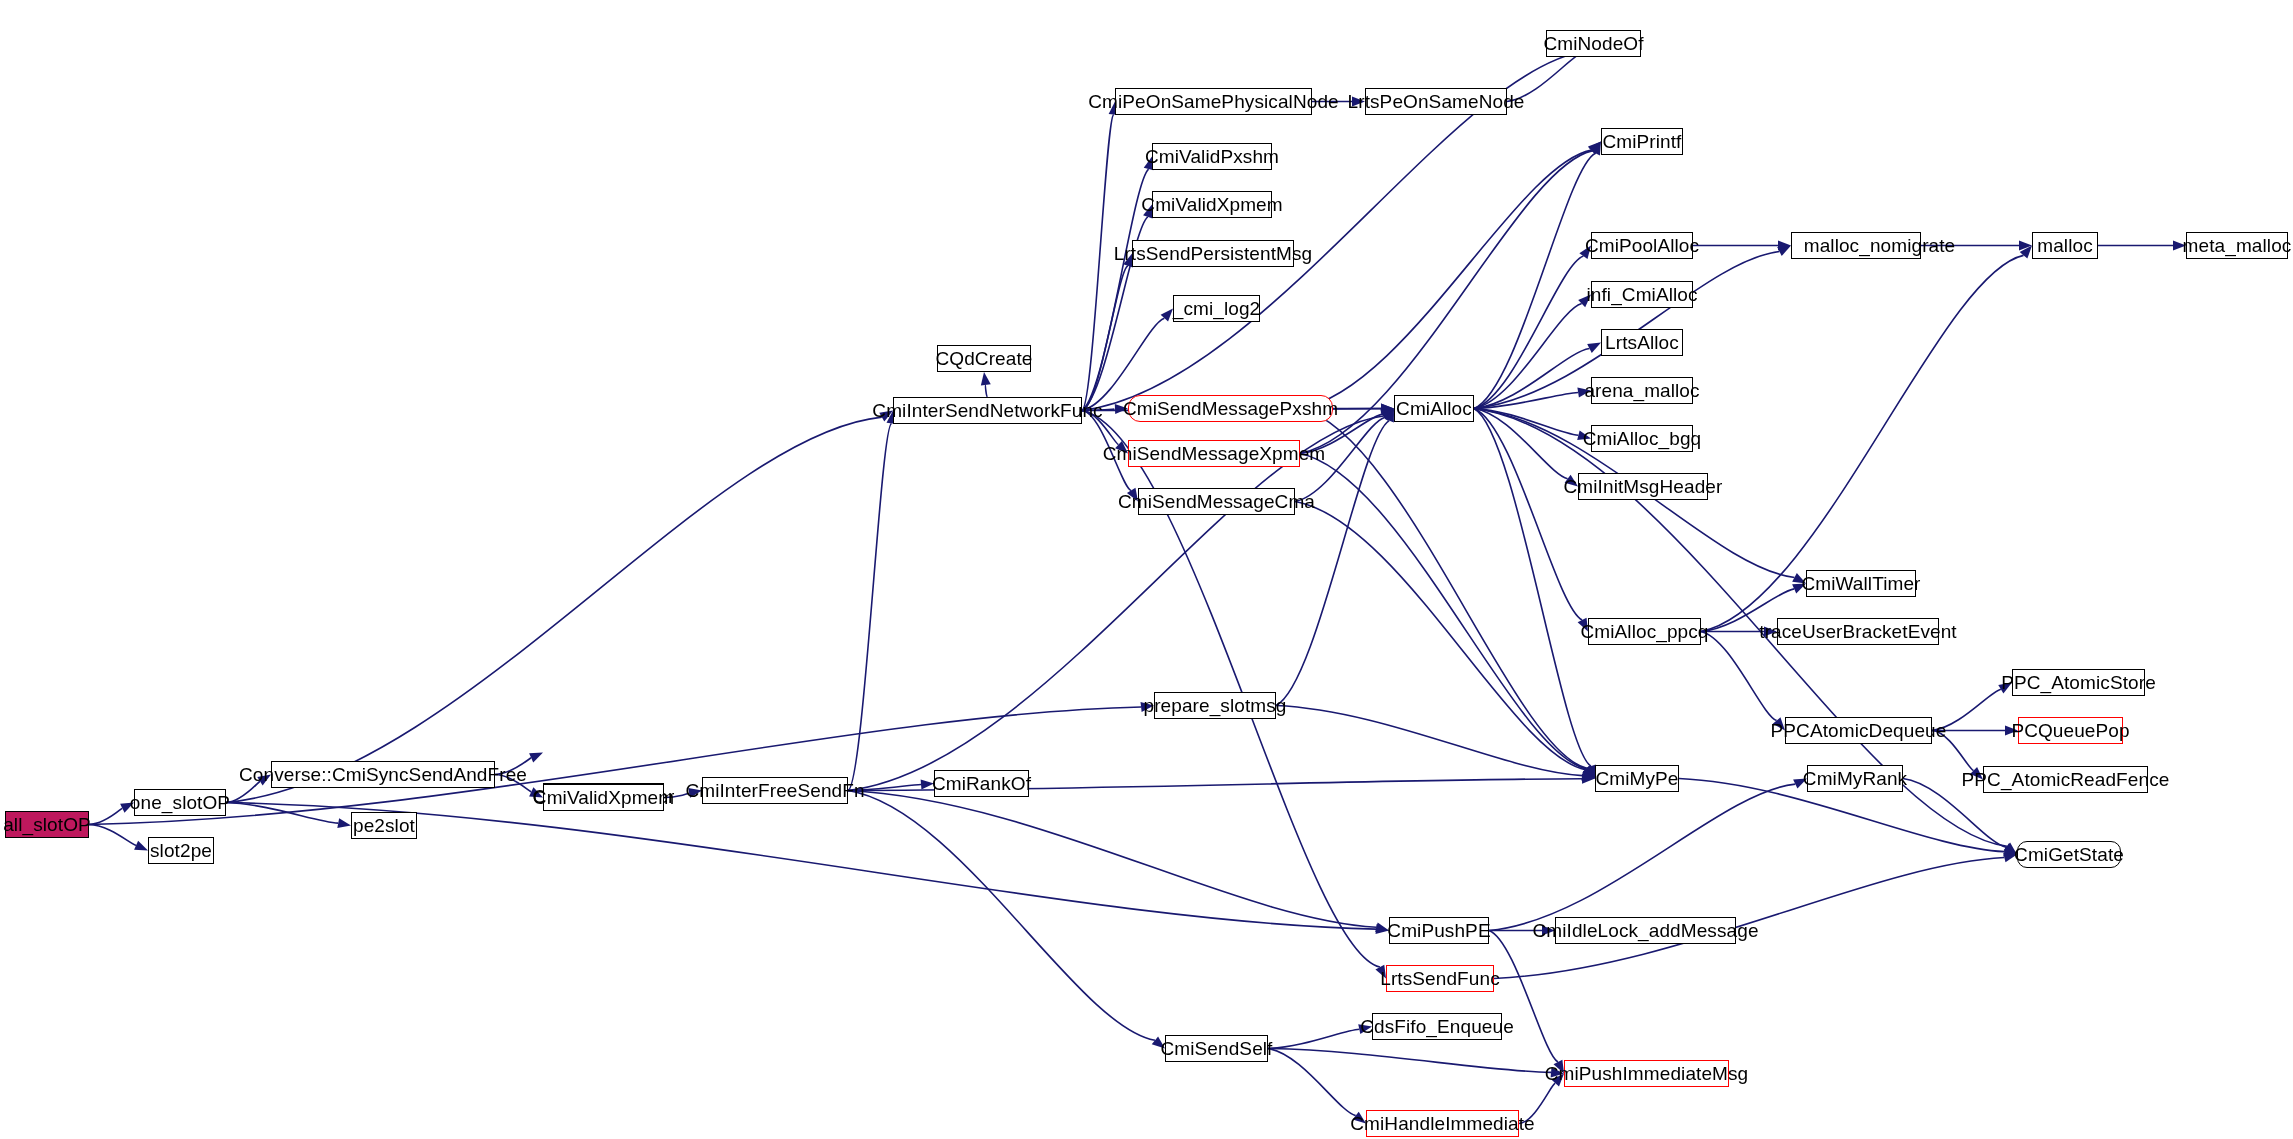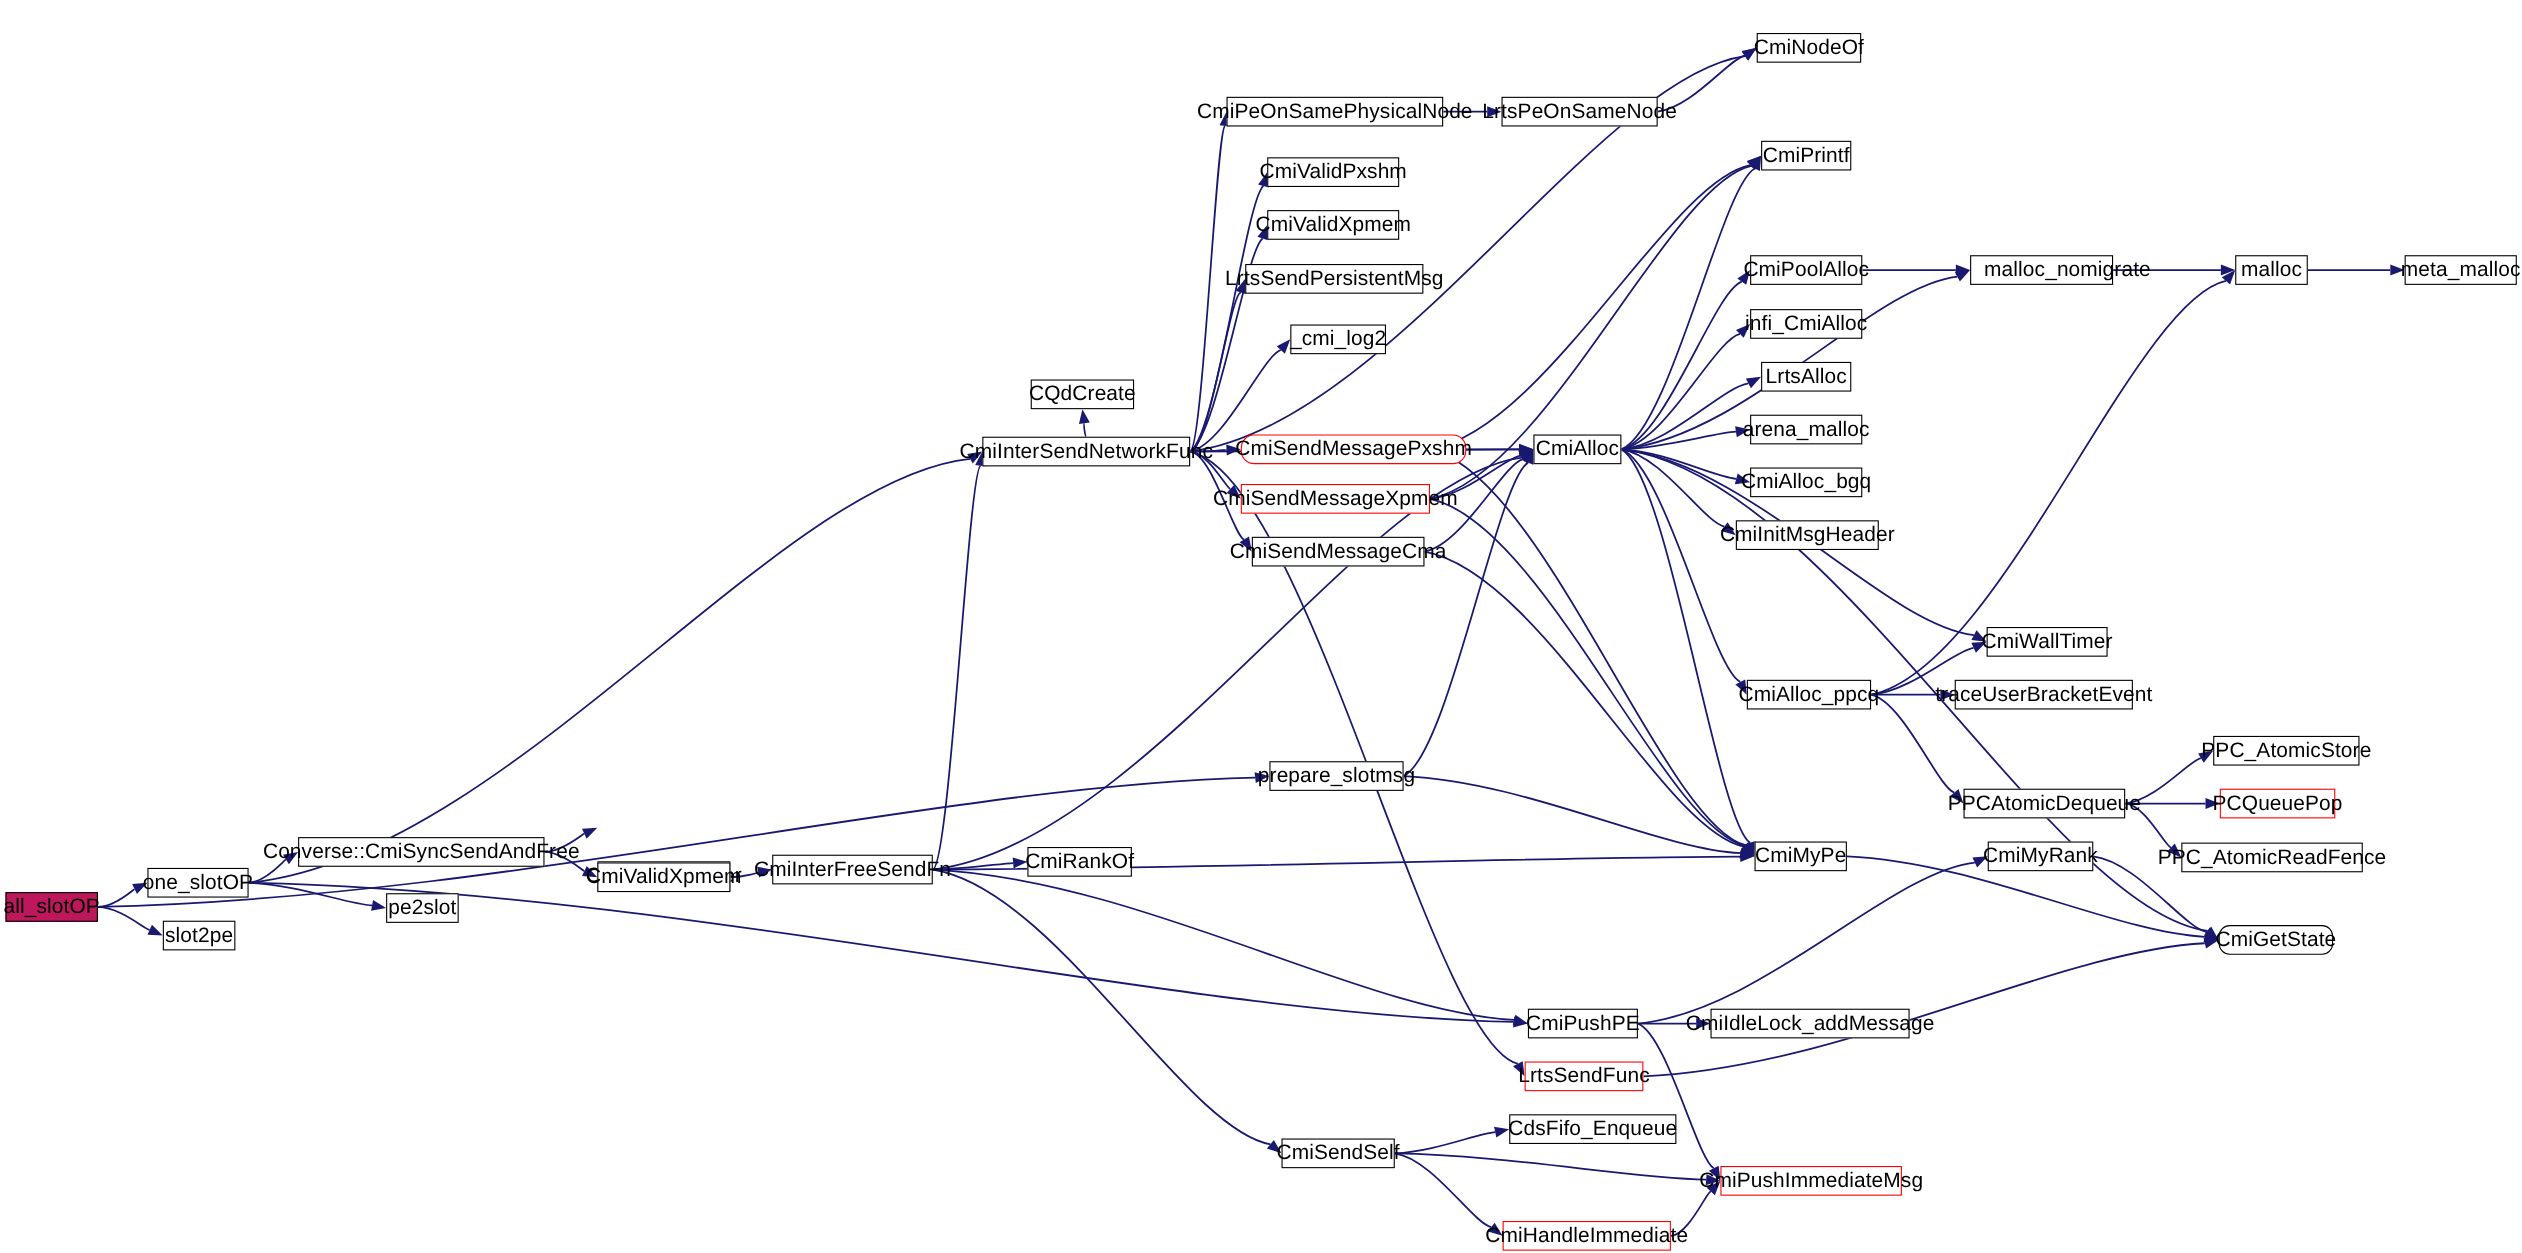--- a/index.html
+++ b/index.html
@@ -178,21 +178,21 @@
       <div class="node" style="left: 893px; top: 397px; width: 189px; height: 27px;">CmiInterSendNetworkFunc</div>
       <div class="node red" style="left: 1128px; top: 395px; width: 205px; height: 27px; border-radius: 12px;">CmiSendMessagePxshm</div>
       <div class="node red" style="left: 1128px; top: 440px; width: 172px; height: 27px;">CmiSendMessageXpmem</div>
       <div class="node" style="left: 1138px; top: 488px; width: 157px; height: 27px;">CmiSendMessageCma</div>
       <div class="node" style="left: 1115px; top: 88px; width: 197px; height: 27px;">CmiPeOnSamePhysicalNode</div>
       <div class="node" style="left: 1365px; top: 88px; width: 142px; height: 27px; text-align: center;">LrtsPeOnSameNode</div>
       <div class="node" style="left: 1152px; top: 143px; width: 120px; height: 27px;">CmiValidPxshm</div>
       <div class="node" style="left: 1152px; top: 191px; width: 120px; height: 27px;">CmiValidXpmem</div>
       <div class="node" style="left: 1132px; top: 240px; width: 162px; height: 27px;">LrtsSendPersistentMsg</div>
       <div class="node" style="left: 1173px; top: 295px; width: 87px; height: 27px;">_cmi_log2</div>
-      <div class="node" style="left: 1597px; top: 30px; width: 95px; height: 27px;">CmiNodeOf</div>
+      <div class="node" style="left: 1546px; top: 30px; width: 95px; height: 27px;">CmiNodeOf</div>
       <div class="node" style="left: 1601px; top: 128px; width: 82px; height: 27px;">CmiPrintf</div>
       <div class="node" style="left: 1591px; top: 232px; width: 102px; height: 27px;">CmiPoolAlloc</div>
       <div class="node" style="left: 1591px; top: 281px; width: 102px; height: 27px;">infi_CmiAlloc</div>
       <div class="node" style="left: 1601px; top: 329px; width: 82px; height: 27px;">LrtsAlloc</div>
       <div class="node" style="left: 1591px; top: 377px; width: 102px; height: 27px;">arena_malloc</div>
       <div class="node" style="left: 1591px; top: 425px; width: 102px; height: 27px;">CmiAlloc_bgq</div>
       <div class="node" style="left: 1578px; top: 473px; width: 130px; height: 27px;">CmiInitMsgHeader</div>
       <div class="node" style="left: 1394px; top: 395px; width: 80px; height: 27px;">CmiAlloc</div>
       <div class="node" style="left: 1791px; top: 232px; width: 130px; height: 27px; padding-left: 47px;">malloc_nomigrate</div>
       <div class="node" style="left: 2032px; top: 232px; width: 66px; height: 27px;">malloc</div>
@@ -205,17 +205,17 @@
       <div class="node red" style="left: 2018px; top: 717px; width: 105px; height: 27px;">PCQueuePop</div>
       <div class="node" style="left: 1983px; top: 766px; width: 165px; height: 27px;">PPC_AtomicReadFence</div>
       <div class="node" style="left: 1807px; top: 765px; width: 96px; height: 27px;">CmiMyRank</div>
       <div class="node" style="left: 1595px; top: 765px; width: 84px; height: 27px;">CmiMyPe</div>
       <div class="node" style="left: 2017px; top: 841px; width: 104px; height: 27px; border-radius: 10px;">CmiGetState</div>
       <div class="node" style="left: 1154px; top: 692px; width: 122px; height: 27px;">prepare_slotmsg</div>
       <div class="node" style="left: 1389px; top: 917px; width: 100px; height: 27px;">CmiPushPE</div>
       <div class="node" style="left: 1555px; top: 917px; width: 181px; height: 27px;">CmiIdleLock_addMessage</div>
       <div class="node red" style="left: 1386px; top: 965px; width: 108px; height: 27px;">LrtsSendFunc</div>
       <div class="node" style="left: 1165px; top: 1035px; width: 103px; height: 27px;">CmiSendSelf</div>
-      <div class="node" style="left: 1372px; top: 1013px; width: 152px; height: 27px; text-align: right;">CdsFifo_Enqueue</div>
+      <div class="node" style="left: 1372px; top: 1013px; width: 130px; height: 27px; text-align: right;">CdsFifo_Enqueue</div>
       <div class="node red" style="left: 1564px; top: 1060px; width: 165px; height: 27px;">CmiPushImmediateMsg</div>
       <div class="node red" style="left: 1366px; top: 1110px; width: 153px; height: 27px;">CmiHandleImmediate</div>
     </div>
 </div>
 
 </body></html>

